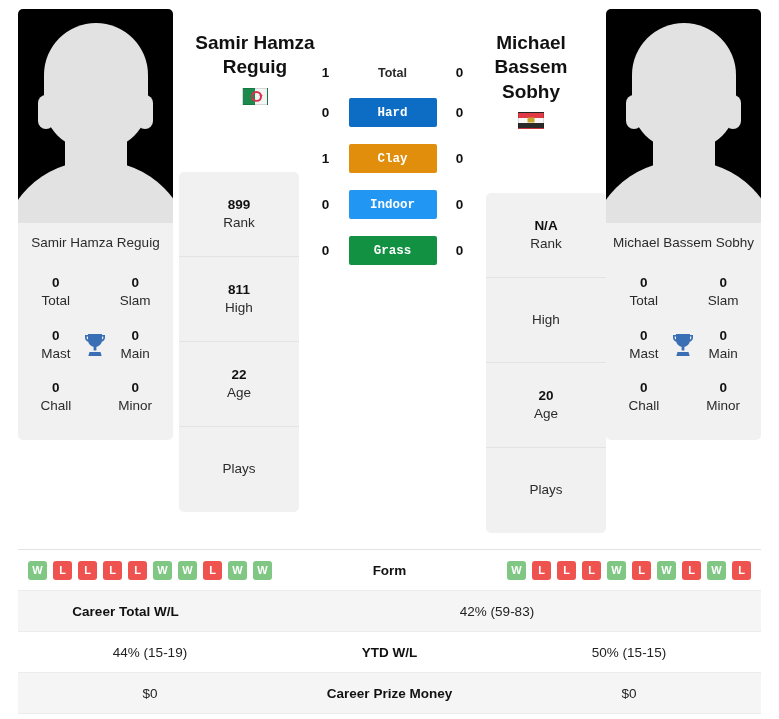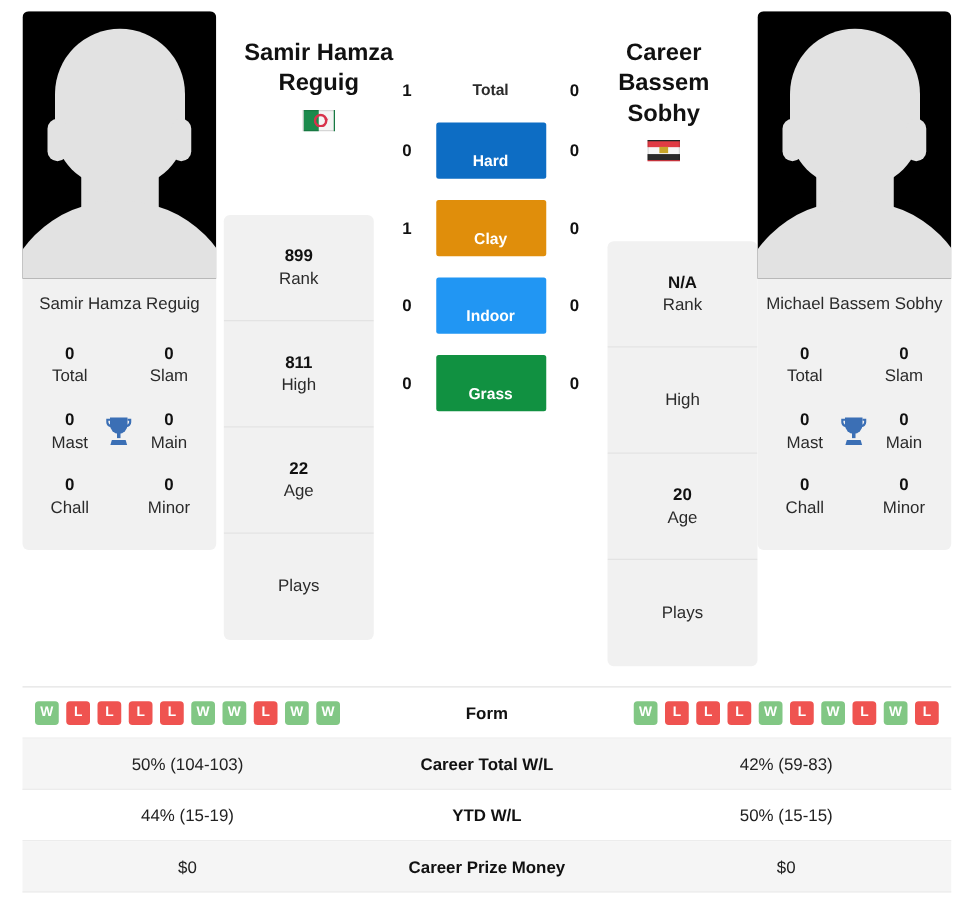--- a/index.html
+++ b/index.html
@@ -116,25 +116,26 @@
   }
   .h2h-mid {
     width: 88px; margin: 0 10px;
     text-align: center;
   }
   .h2h-total-label {
     font-size: 12.5px; font-weight: bold; color: #2b2b2b;
   }
   .surf-badge {
     display: block; width: 88px;
-    padding: 24px 0 7px 0;
+    padding: 8px 0 7px 0;
     border-radius: 2px;
     font-size: 12.5px; font-weight: bold;
     color: #ffffff;
     text-align: center;
+    font-family: Liberation Mono, monospace;
   }
 
   
   .name-head {
     position: absolute;
     top: 31px;
     font-size: 19px; font-weight: bold;
     color: #111;
     text-align: center;
     line-height: 1.28;
@@ -414,21 +415,21 @@
       </div>
     </div>
   </div>
 
   <div class="name-head left">
     <div>Samir Hamza</div>
     <div>Reguig</div>
     <span class="flag flag-dz"></span>
   </div>
   <div class="name-head right">
-    <div>Career</div>
+    <div>Michael</div>
     <div>Bassem Sobhy</div>
     <span class="flag flag-eg"></span>
   </div>
 
   <div class="divider"></div>
 
   <div class="stats">
 
     <div class="st-row">
       <div class="st-cell">
@@ -456,21 +457,20 @@
             <span class="fm L">L</span>
             <span class="fm W">W</span>
             <span class="fm L">L</span>
             <span class="fm W">W</span>
             <span class="fm L">L</span>
           </div>
       </div>
     </div>
 
     <div class="st-row shade">
-      <div class="st-cell">50% (104-103)</div>
       <div class="st-cell mid">Career Total W/L</div>
       <div class="st-cell">42% (59-83)</div>
     </div>
 
     <div class="st-row">
       <div class="st-cell">44% (15-19)</div>
       <div class="st-cell mid">YTD W/L</div>
       <div class="st-cell">50% (15-15)</div>
     </div>
 

